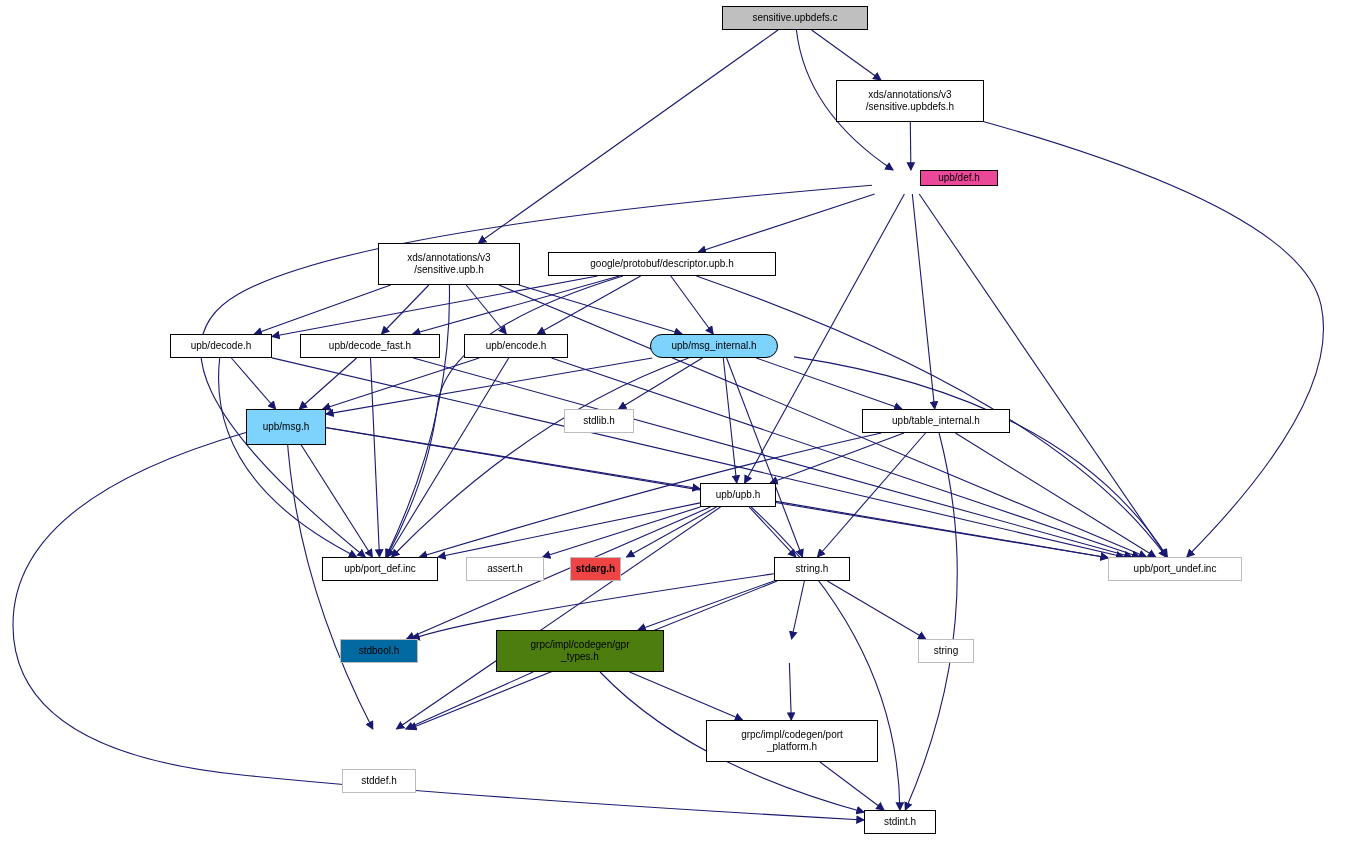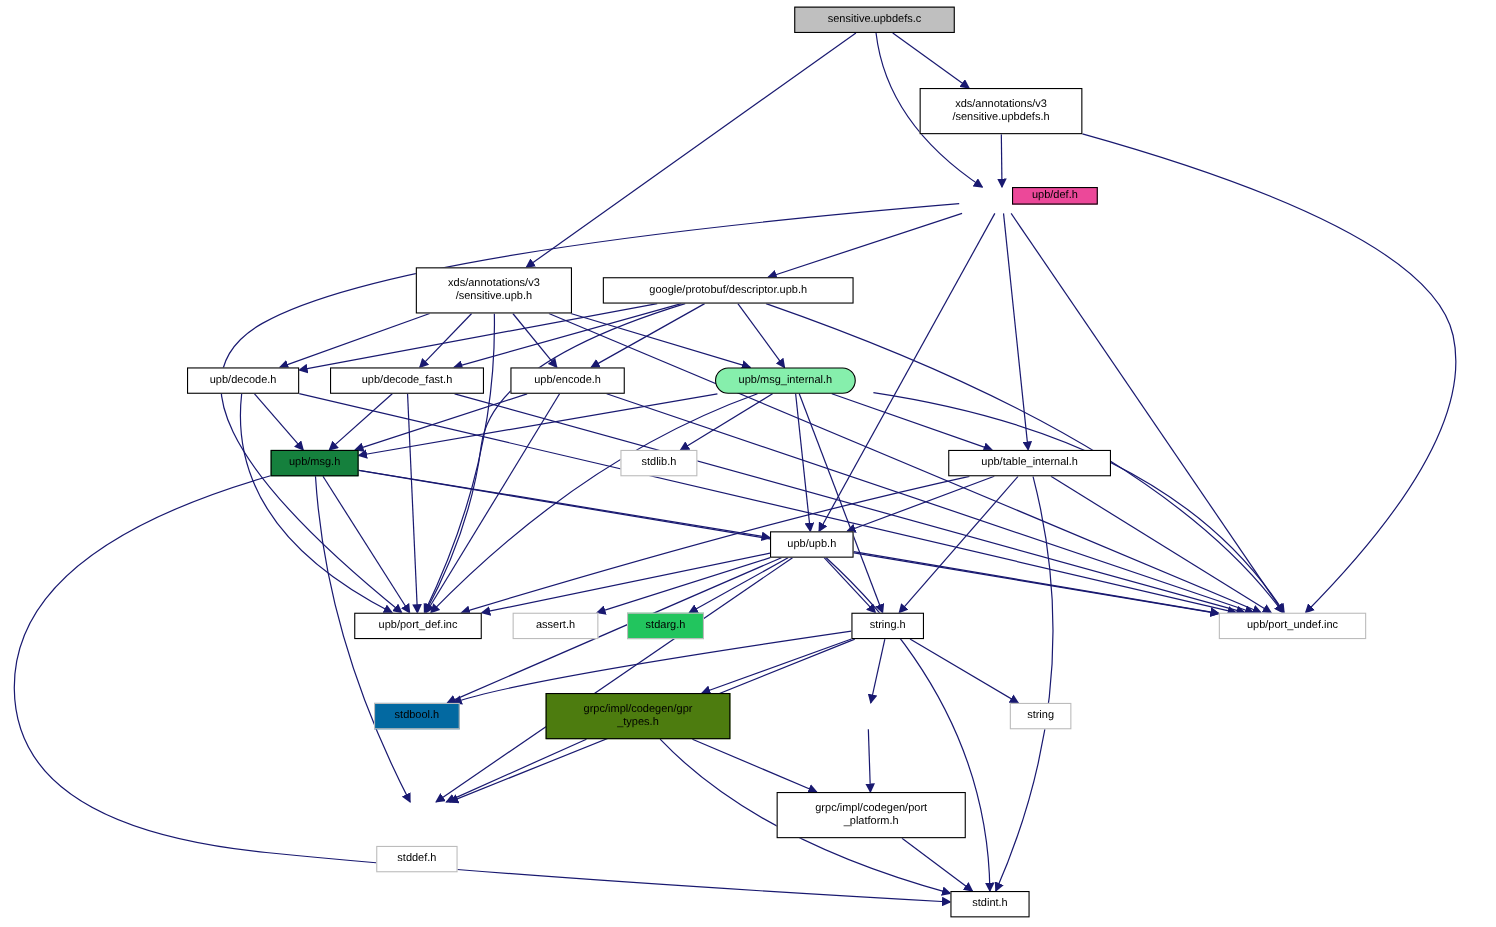--- a/index.html
+++ b/index.html
@@ -93,29 +93,29 @@
     <div class="node root" style="left: 722px; top: 6px; width: 146px; height: 24px; border-color: rgb(0, 0, 0); background: rgb(191, 191, 191); color: rgb(0, 0, 0);">sensitive.upbdefs.c</div>
     <div class="node internal" style="left: 836px; top: 80px; width: 148px; height: 42px; border-color: rgb(0, 0, 0); background: rgb(255, 255, 255); color: rgb(0, 0, 0);">xds/annotations/v3
 /sensitive.upbdefs.h</div>
     <div class="node internal" style="left: 872px; top: 170px; width: 78px; height: 16px; border-color: rgb(0, 0, 0); background: #ec4899; color: rgb(0, 0, 0); margin-left: 48px;">upb/def.h</div>
     <div class="node internal" style="left: 378px; top: 243px; width: 142px; height: 42px; border-color: rgb(0, 0, 0); background: rgb(255, 255, 255); color: rgb(0, 0, 0);">xds/annotations/v3
 /sensitive.upb.h</div>
     <div class="node internal" style="left: 548px; top: 252px; width: 228px; height: 24px; border-color: rgb(0, 0, 0); background: rgb(255, 255, 255); color: rgb(0, 0, 0);">google/protobuf/descriptor.upb.h</div>
     <div class="node internal" style="left: 170px; top: 334px; width: 102px; height: 24px; border-color: rgb(0, 0, 0); background: rgb(255, 255, 255); color: rgb(0, 0, 0);">upb/decode.h</div>
     <div class="node internal" style="left: 300px; top: 334px; width: 140px; height: 24px; border-color: rgb(0, 0, 0); background: rgb(255, 255, 255); color: rgb(0, 0, 0);">upb/decode_fast.h</div>
     <div class="node internal" style="left: 464px; top: 334px; width: 104px; height: 24px; border-color: rgb(0, 0, 0); background: rgb(255, 255, 255); color: rgb(0, 0, 0);">upb/encode.h</div>
-    <div class="node internal" style="left: 650px; top: 334px; width: 128px; height: 24px; border-color: rgb(0, 0, 0); background: #86efac; color: rgb(0, 0, 0); border-radius: 12px;">upb/msg_internal.h</div>
-    <div class="node internal" style="left: 246px; top: 409px; width: 80px; height: 24px; border-color: rgb(0, 0, 0); background: #15803d; color: rgb(0, 0, 0);">upb/msg.h</div>
+    <div class="node internal" style="left: 650px; top: 334px; width: 128px; height: 24px; border-color: rgb(0, 0, 0); background: #7dd3fc; color: rgb(0, 0, 0); border-radius: 12px;">upb/msg_internal.h</div>
+    <div class="node internal" style="left: 246px; top: 409px; width: 80px; height: 36px; border-color: rgb(0, 0, 0); background: #7dd3fc; color: rgb(0, 0, 0);">upb/msg.h</div>
     <div class="node external" style="left: 564px; top: 409px; width: 70px; height: 24px; border-color: rgb(188, 188, 188); background: rgb(255, 255, 255); color: rgb(0, 0, 0);">stdlib.h</div>
     <div class="node internal" style="left: 862px; top: 409px; width: 148px; height: 24px; border-color: rgb(0, 0, 0); background: rgb(255, 255, 255); color: rgb(0, 0, 0);">upb/table_internal.h</div>
     <div class="node internal" style="left: 700px; top: 483px; width: 76px; height: 24px; border-color: rgb(0, 0, 0); background: rgb(255, 255, 255); color: rgb(0, 0, 0);">upb/upb.h</div>
     <div class="node internal" style="left: 322px; top: 557px; width: 116px; height: 24px; border-color: rgb(0, 0, 0); background: rgb(255, 255, 255); color: rgb(0, 0, 0);">upb/port_def.inc</div>
     <div class="node external" style="left: 466px; top: 557px; width: 78px; height: 24px; border-color: rgb(188, 188, 188); background: rgb(255, 255, 255); color: rgb(0, 0, 0);">assert.h</div>
-    <div class="node external" style="left: 570px; top: 557px; width: 70px; height: 24px; border-color: rgb(188, 188, 188); background: #22c55e; color: rgb(0, 0, 0);">stdarg.h</div>
-    <div class="node internal" style="left: 774px; top: 557px; width: 66px; height: 24px; border-color: rgb(0, 0, 0); background: rgb(255, 255, 255); color: rgb(0, 0, 0);">string.h</div>
+    <div class="node external" style="left: 570px; top: 557px; width: 51px; height: 24px; border-color: rgb(188, 188, 188); background: #ef4444; color: rgb(0, 0, 0); font-weight: bold;">stdarg.h</div>
+    <div class="node internal" style="left: 774px; top: 557px; width: 76px; height: 24px; border-color: rgb(0, 0, 0); background: rgb(255, 255, 255); color: rgb(0, 0, 0);">string.h</div>
     <div class="node external" style="left: 1108px; top: 557px; width: 134px; height: 24px; border-color: rgb(188, 188, 188); background: rgb(255, 255, 255); color: rgb(0, 0, 0);">upb/port_undef.inc</div>
     <div class="node external" style="left: 340px; top: 639px; width: 78px; height: 24px; border-color: rgb(188, 188, 188); background: #0369a1; color: rgb(0, 0, 0);">stdbool.h</div>
     <div class="node internal" style="left: 496px; top: 630px; width: 168px; height: 42px; border-color: rgb(0, 0, 0); background: #4d7c0f; color: rgb(0, 0, 0);">grpc/impl/codegen/gpr
 _types.h</div>
     <div class="node external" style="left: 918px; top: 639px; width: 56px; height: 24px; border-color: rgb(188, 188, 188); background: rgb(255, 255, 255); color: rgb(0, 0, 0);">string</div>
     <div class="node external" style="left: 342px; top: 729px; width: 74px; height: 24px; border-color: rgb(188, 188, 188); background: rgb(255, 255, 255); color: rgb(0, 0, 0); margin-top: 40px;">stddef.h</div>
     <div class="node internal" style="left: 706px; top: 720px; width: 172px; height: 42px; border-color: rgb(0, 0, 0); background: rgb(255, 255, 255); color: rgb(0, 0, 0);">grpc/impl/codegen/port
 _platform.h</div>
     <div class="node internal" style="left: 864px; top: 810px; width: 72px; height: 24px; border-color: rgb(0, 0, 0); background: rgb(255, 255, 255); color: rgb(0, 0, 0);">stdint.h</div>
   </div>

